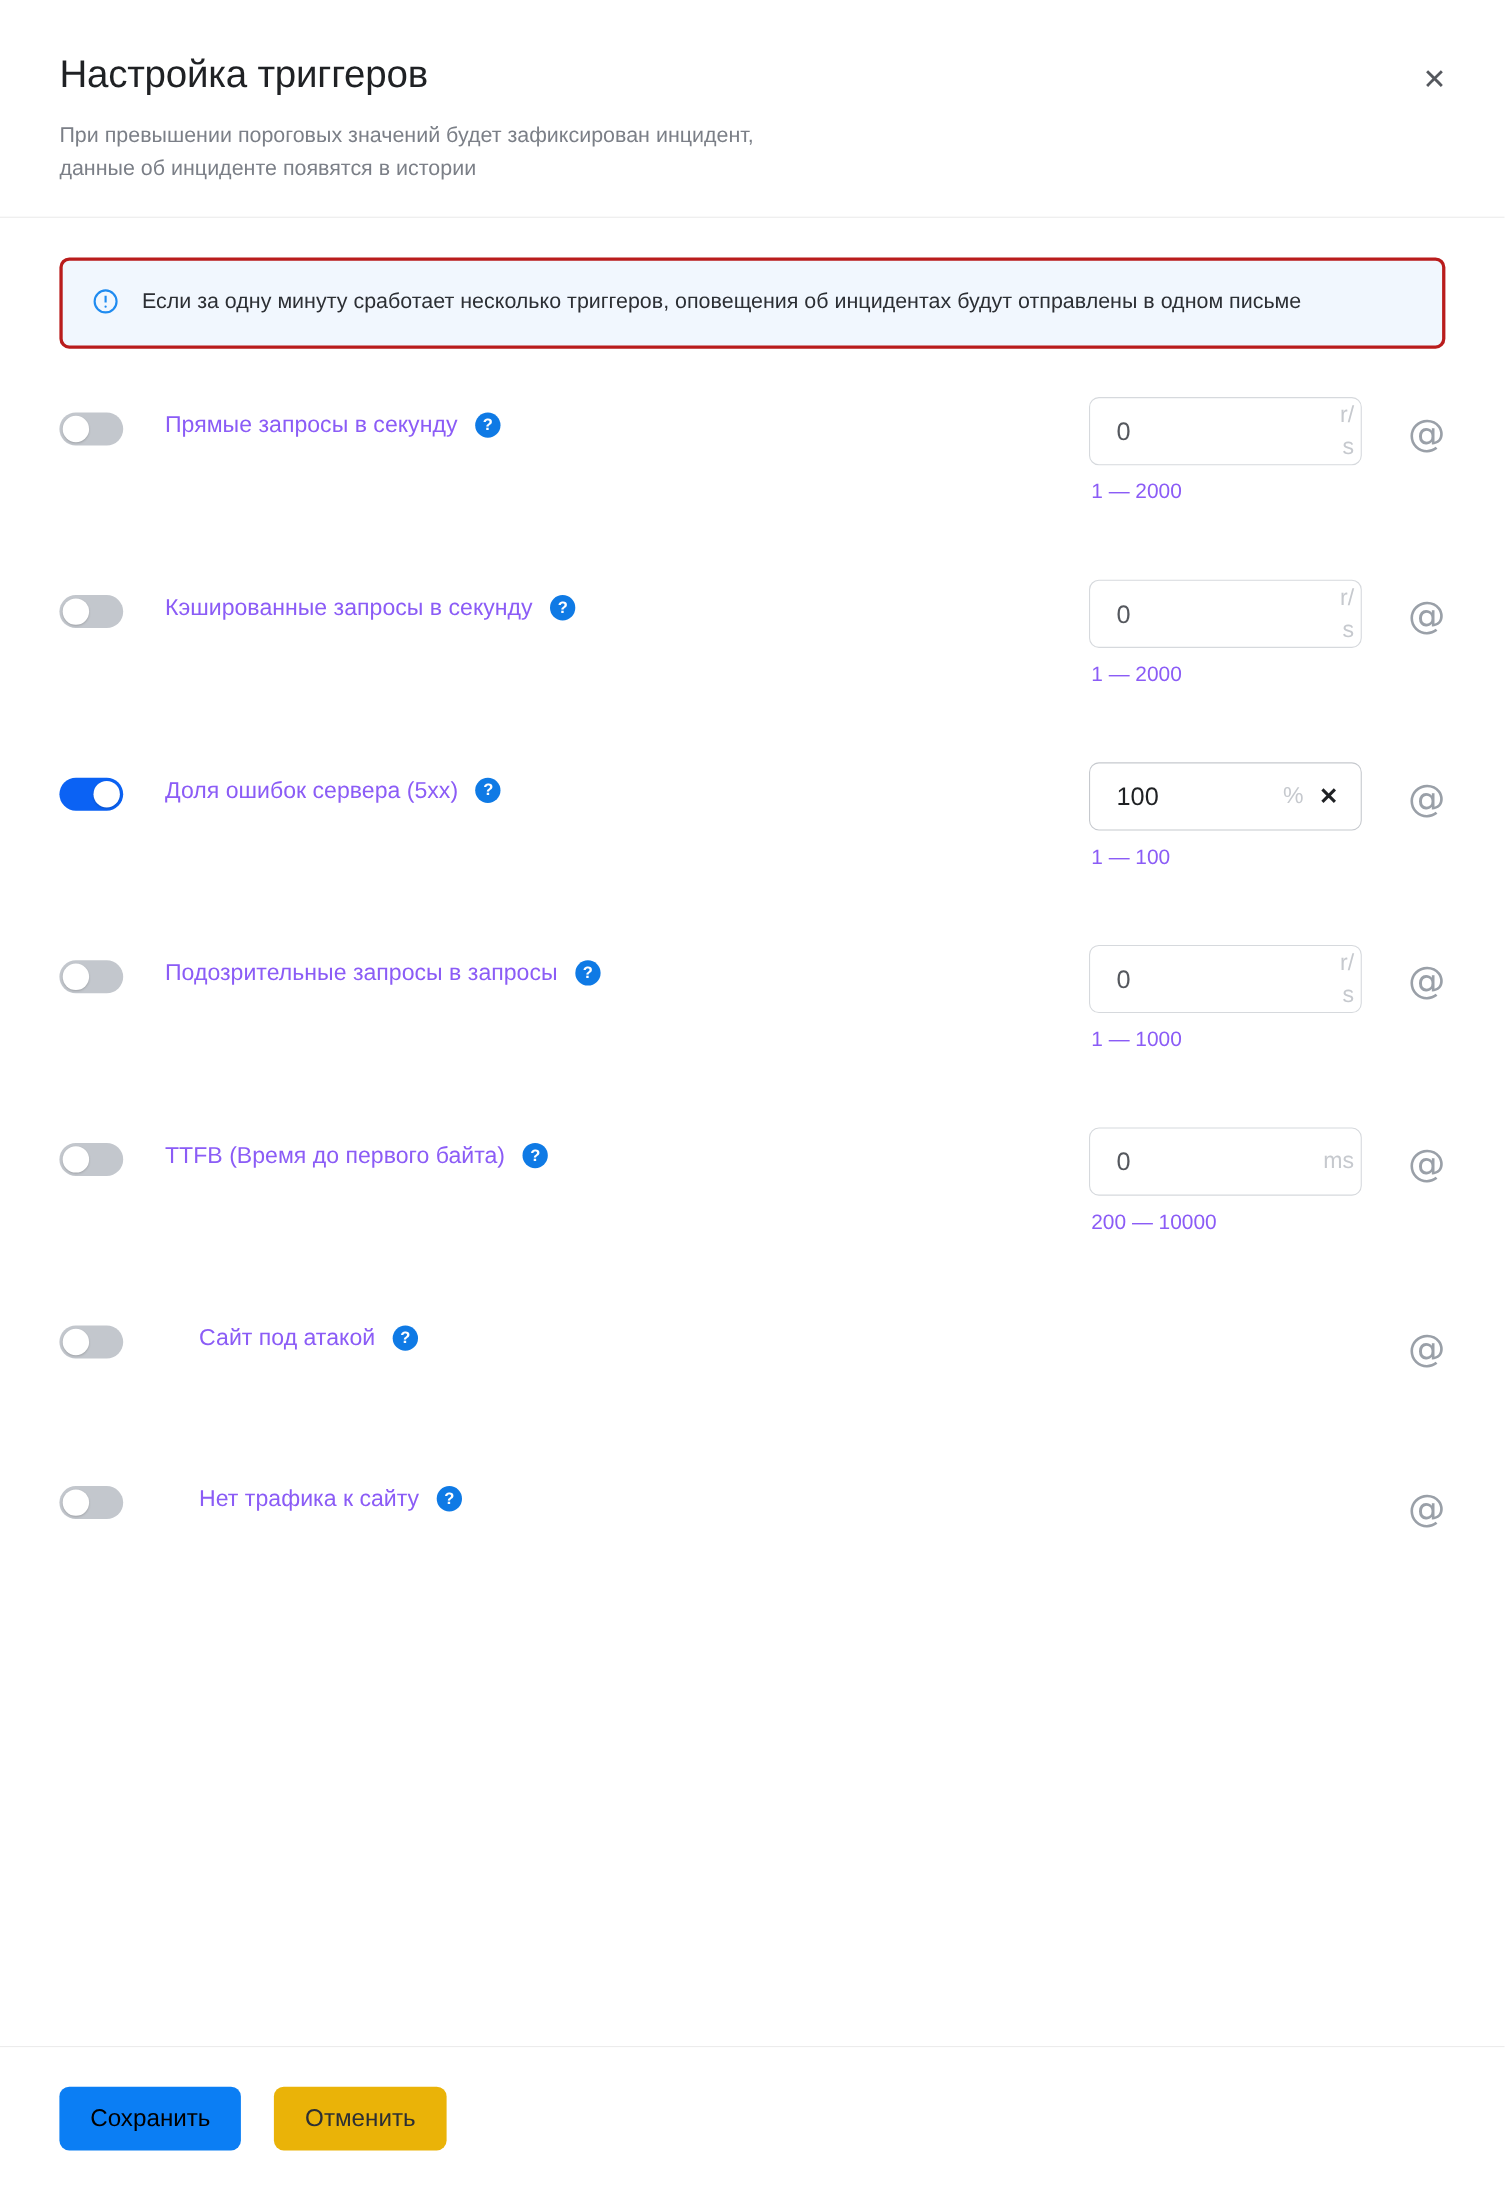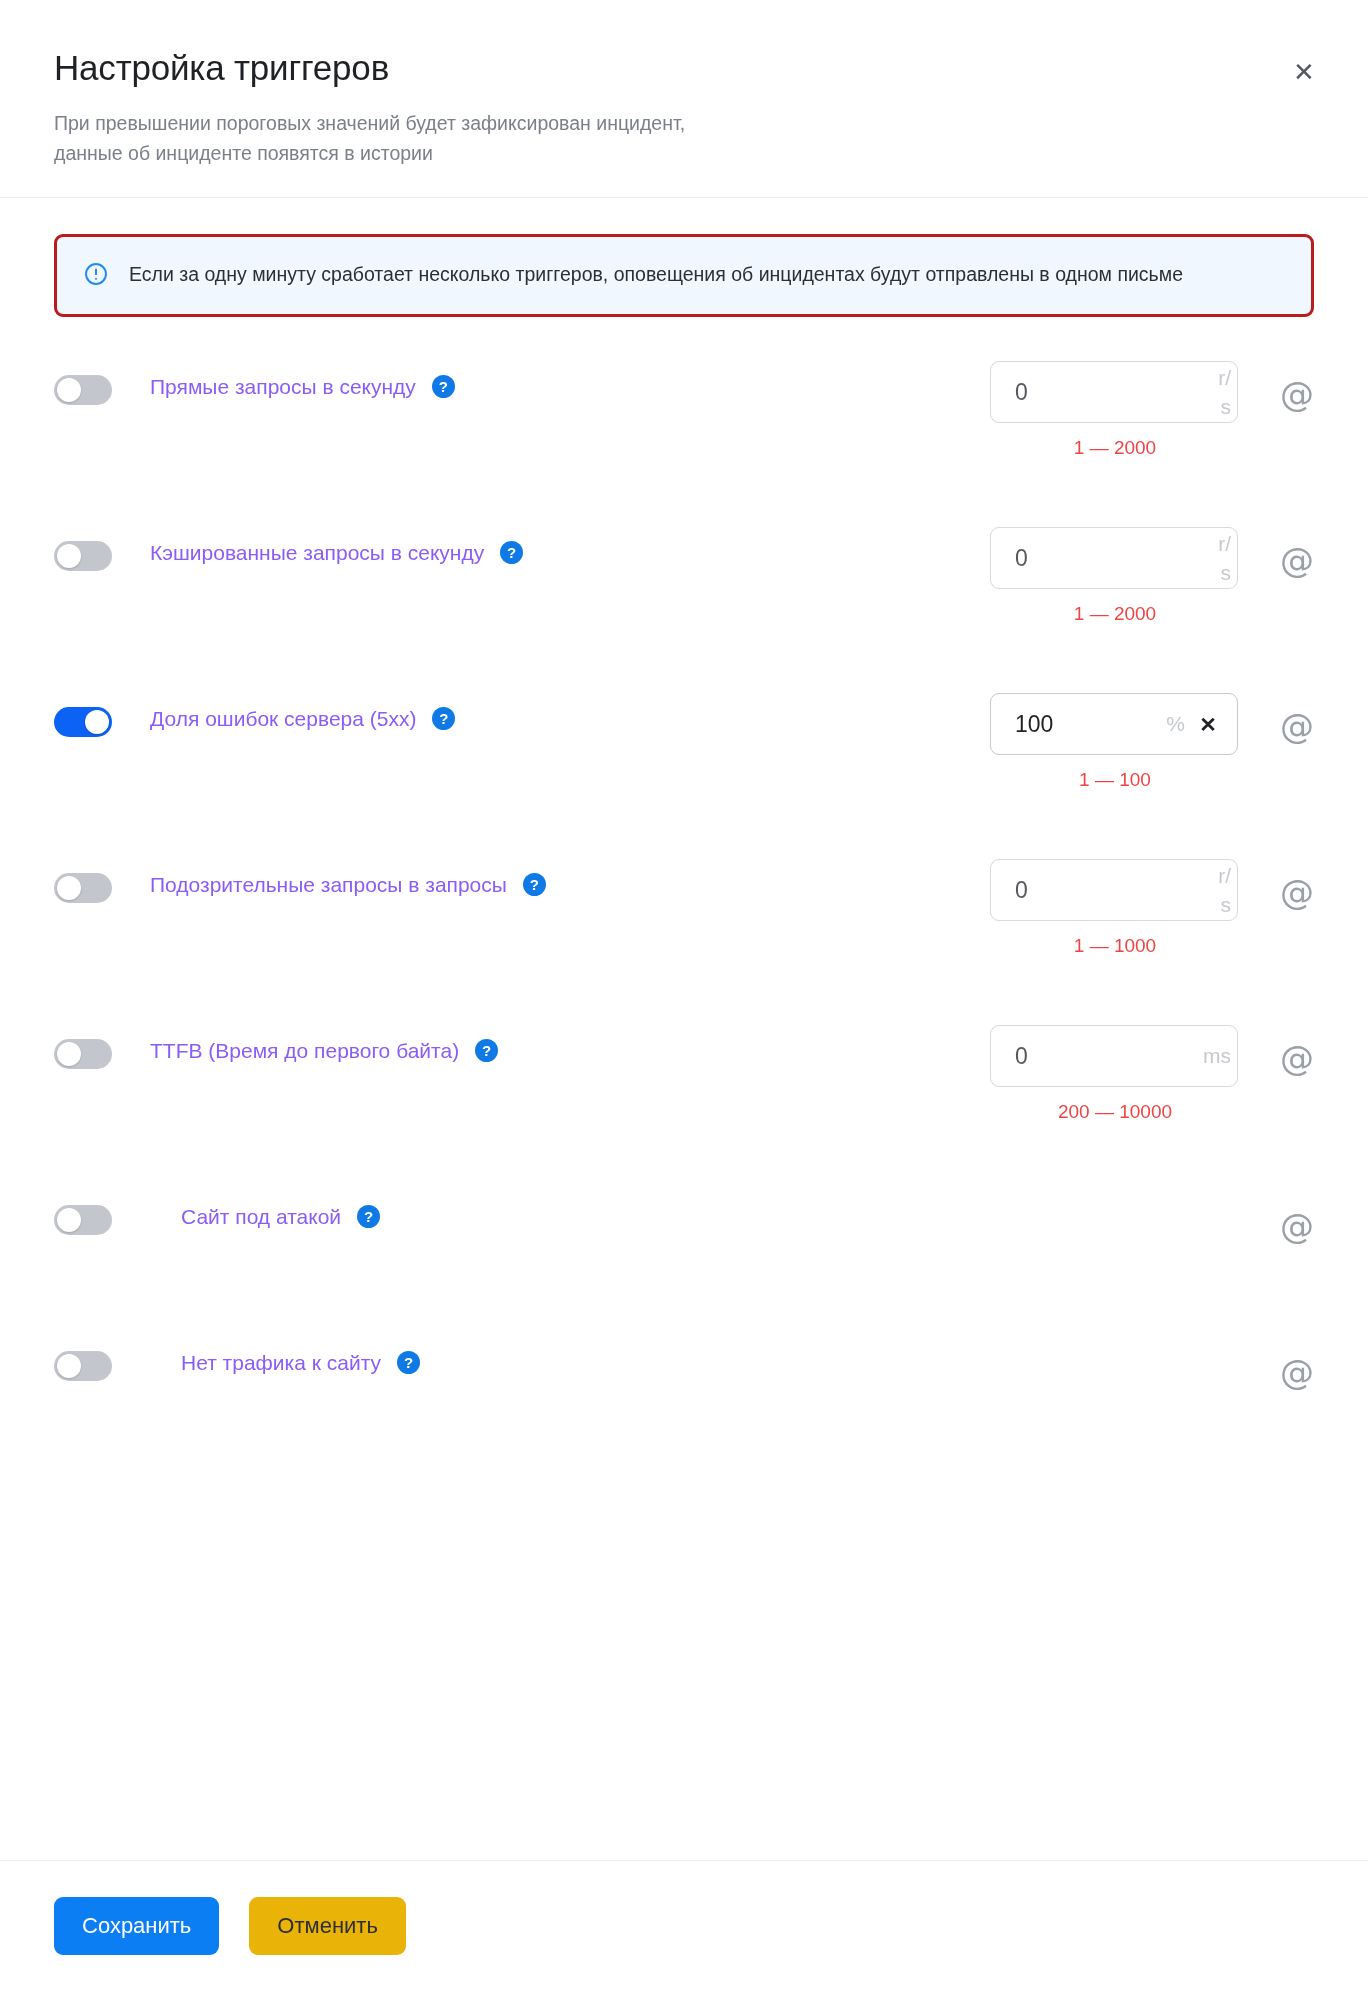--- a/index.html
+++ b/index.html
@@ -215,23 +215,22 @@
     font-weight: 700;
     display: flex;
     align-items: center;
     justify-content: center;
     padding: 0;
     line-height: 1;
   }
   .range-hint {
     margin-top: 14px;
     font-size: 19px;
-    color: #ef4444;
+    color: #8b5cf6;
     padding-left: 2px;
-    text-align: center;
   }
 
   
   .at-icon {
     flex: 0 0 auto;
     width: 34px;
     margin-left: 42px;
     margin-top: 16px;
     font-size: 34px;
     line-height: 1;
@@ -256,21 +255,21 @@
     border-radius: 9px;
     font-size: 22px;
     font-family: inherit;
     cursor: pointer;
     padding: 0 28px;
     height: 58px;
     display: inline-flex;
     align-items: center;
     justify-content: center;
   }
-  .btn-primary { background: #0b7ef4; color: #ffffff; }
+  .btn-primary { background: #0b7ef4; color: #000000; }
   .btn-secondary { background: #eab308; color: #2c2f34; }
 </style>
 </head>
 <body>
 
 <div class="modal">
 
   <div class="modal-header">
     <h1 class="modal-title">Настройка триггеров</h1>
     <p class="modal-subtitle">

